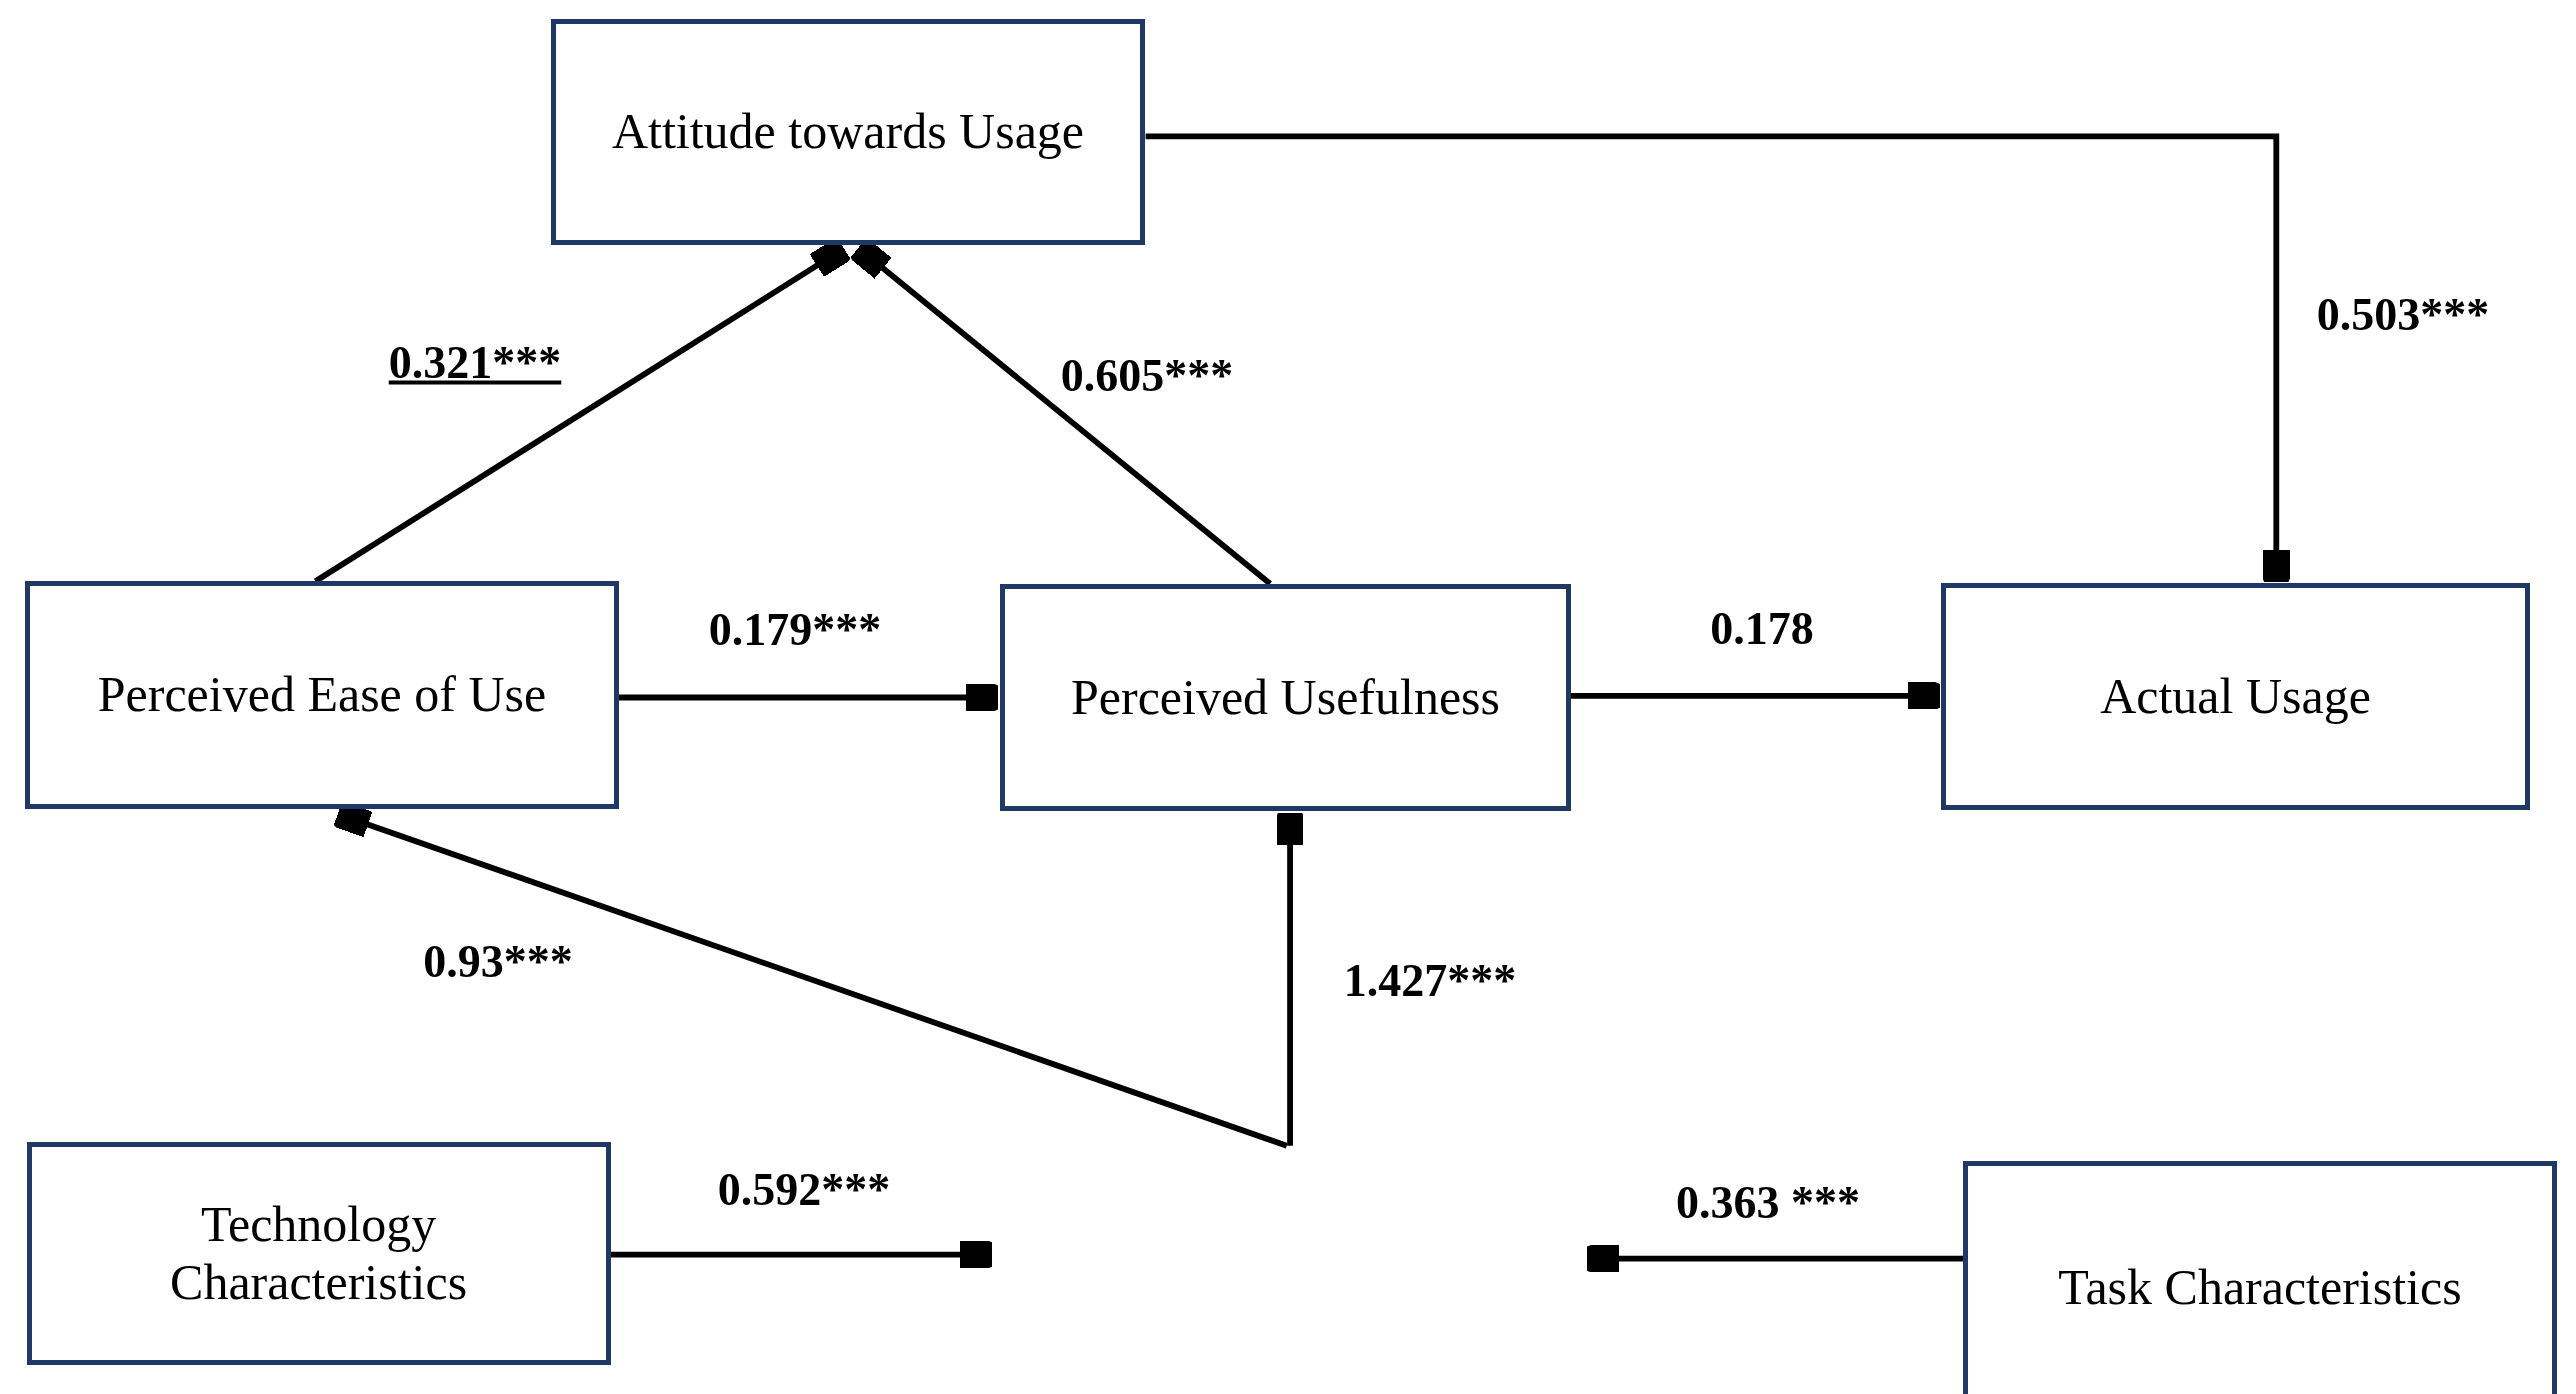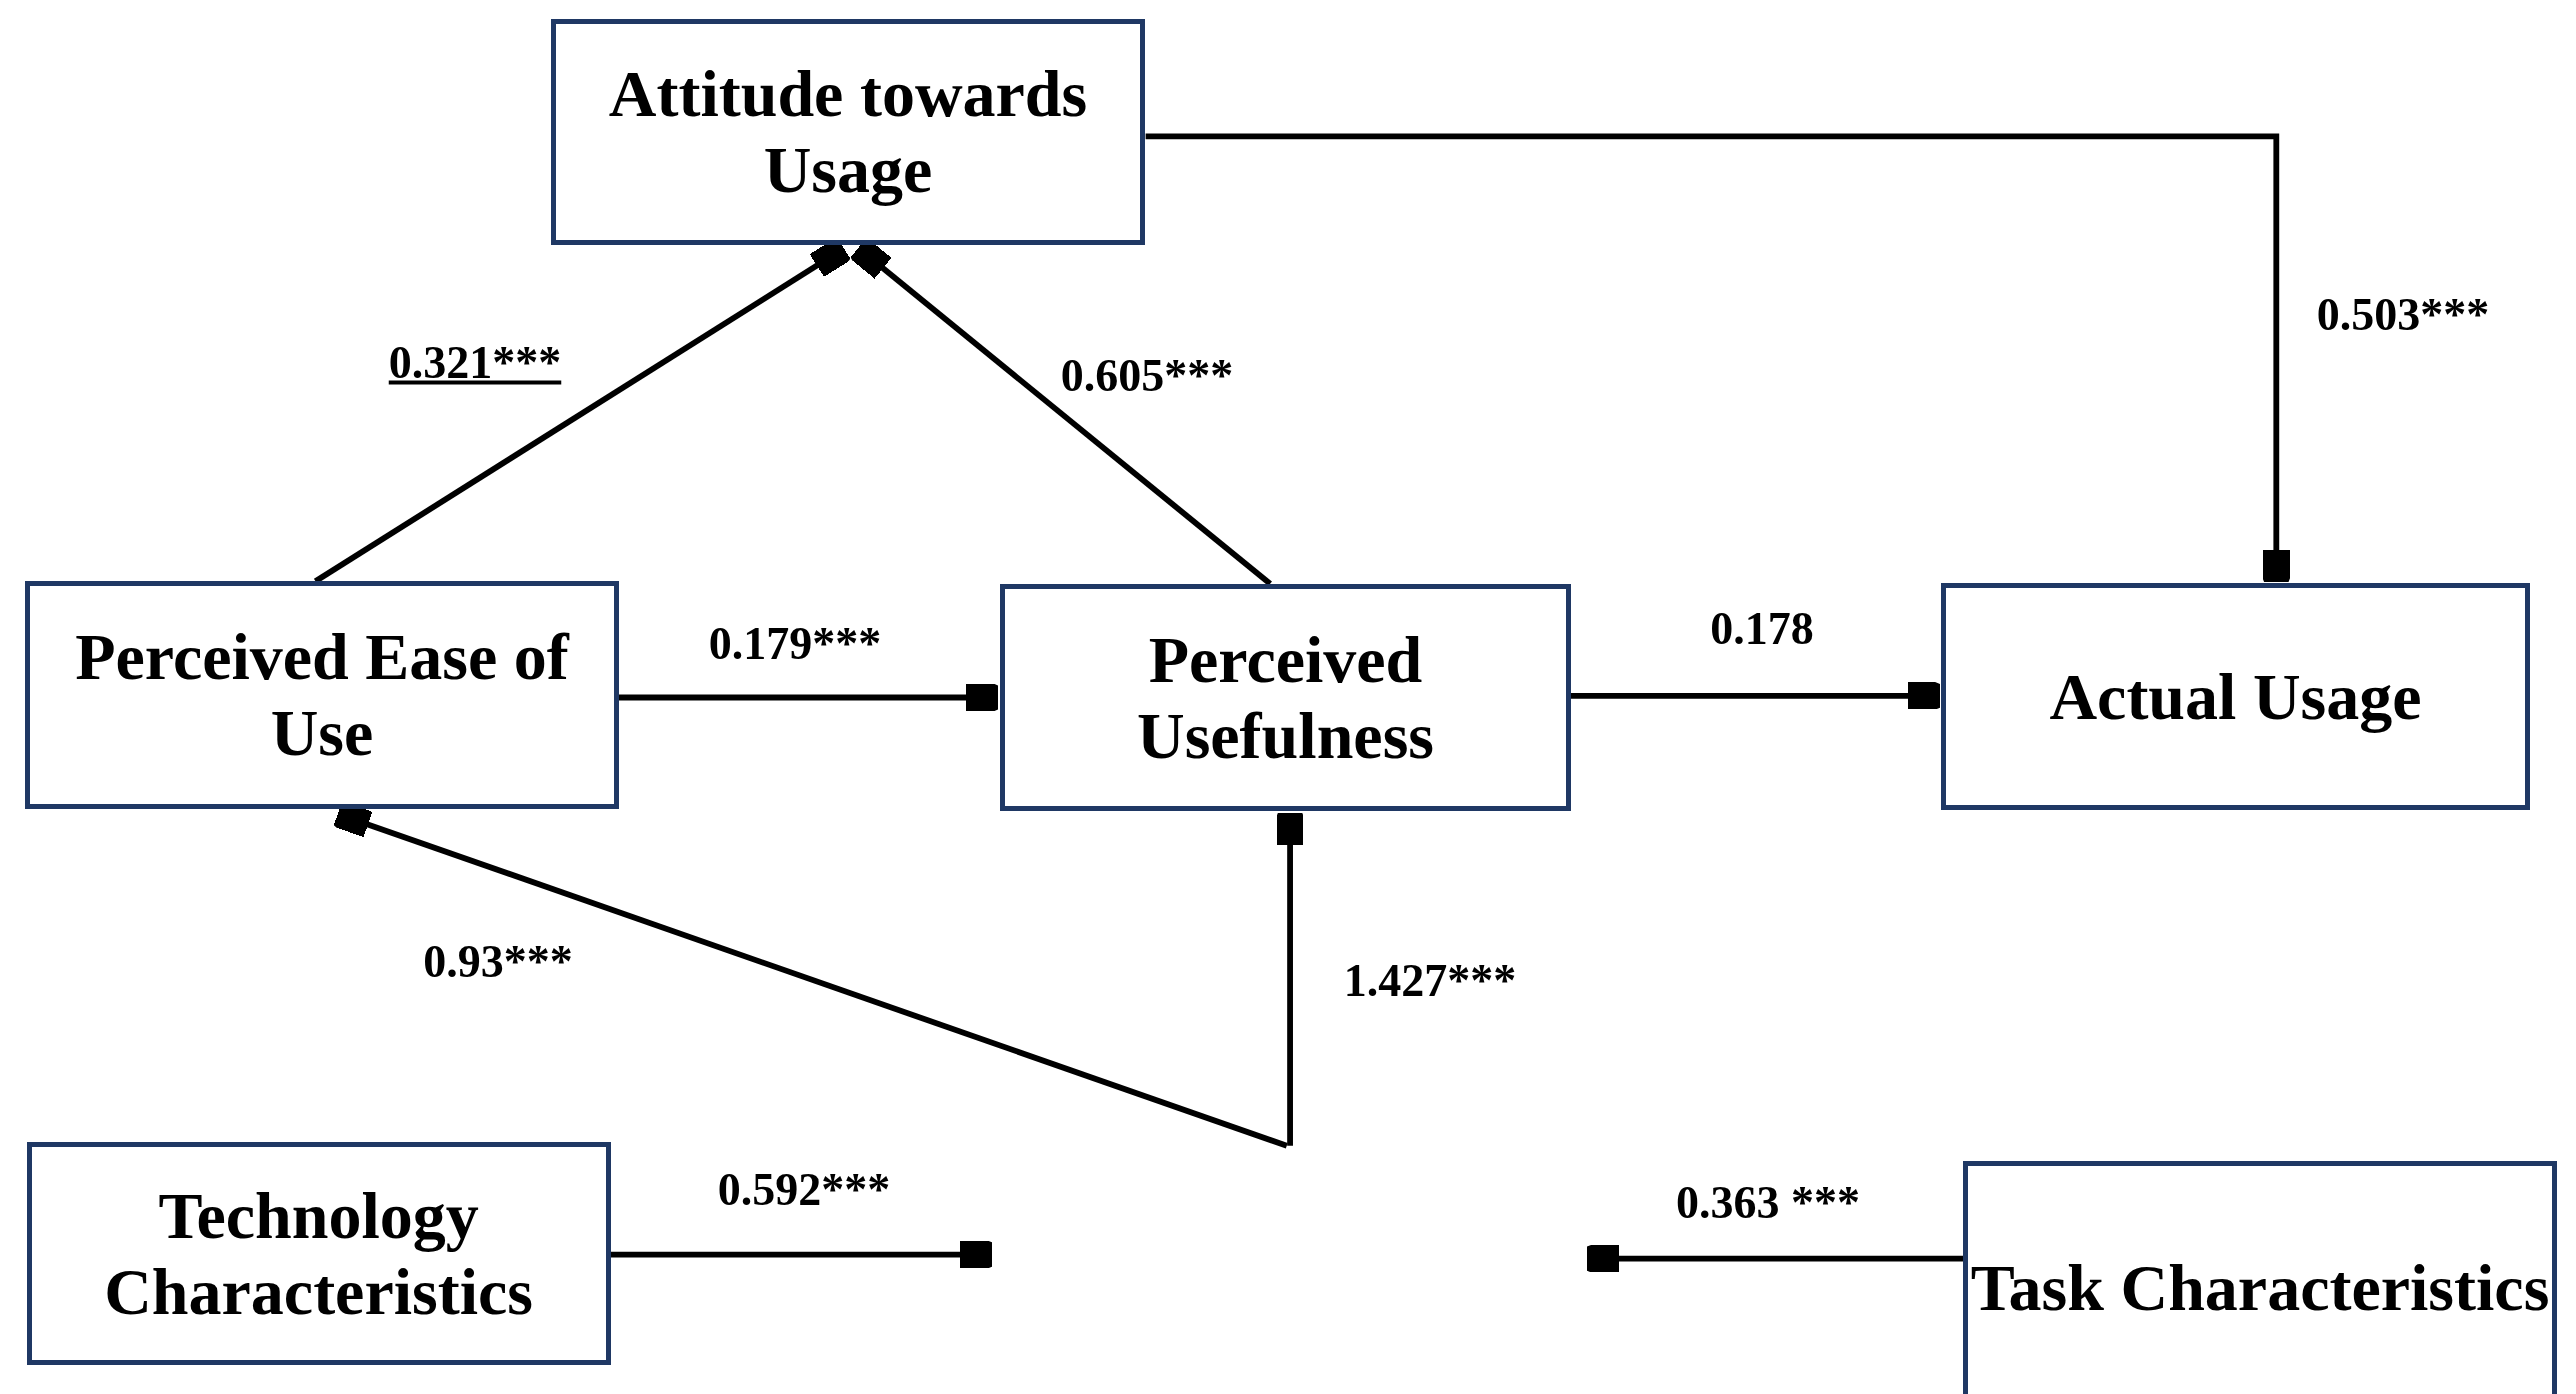--- a/index.html
+++ b/index.html
@@ -19,22 +19,22 @@
   }
   #arrow-layer{position:absolute;left:0;top:0;width:2576px;height:1395px;}
   #arrow-layer path{stroke:var(--arrow);stroke-width:7;fill:none;}
   .node{
     position:absolute;
     box-sizing:border-box;
     border:5.8px solid var(--box-border);
     background:var(--bg);
     display:flex;align-items:center;justify-content:center;
     text-align:center;
-    font-weight:bold;
-    font-size:66px;
+    font-weight:normal;
+    font-size:50px;
     line-height:1.15;
   }
   .coef{
     position:absolute;
     transform:translate(-50%,-50%);
     font-weight:bold;
     font-size:46px;
     white-space:nowrap;
   }
   
@@ -42,21 +42,21 @@
   #node-peou{left:25px;top:581px;width:594px;height:228px;}
   #node-pu{left:1000px;top:584px;width:571px;height:227px;}
   #node-au{left:1941px;top:583px;width:589px;height:227px;}
   #node-tech{left:26.6px;top:1142px;width:584px;height:223px;padding:0 95px;}
   #node-ttf{left:994px;top:1147px;width:592px;height:219px;}
   #node-task{left:1963px;top:1161px;width:594px;height:253px;text-align:center;}
   
   #lbl-peou-attitude{left:475px;top:362px;text-decoration:underline;}
   #lbl-pu-attitude{left:1147px;top:375px;}
   #lbl-attitude-au{left:2403px;top:314px;}
-  #lbl-peou-pu{left:795px;top:643px;}
+  #lbl-peou-pu{left:795px;top:629px;}
   #lbl-pu-au{left:1762px;top:628px;}
   #lbl-ttf-pu{left:1430px;top:980px;}
   #lbl-ttf-peou{left:498px;top:961px;}
   #lbl-tech-ttf{left:804px;top:1189px;}
   #lbl-task-ttf{left:1768px;top:1202px;}
 </style>
 </head>
 <body>
 
 <div id="stage">

